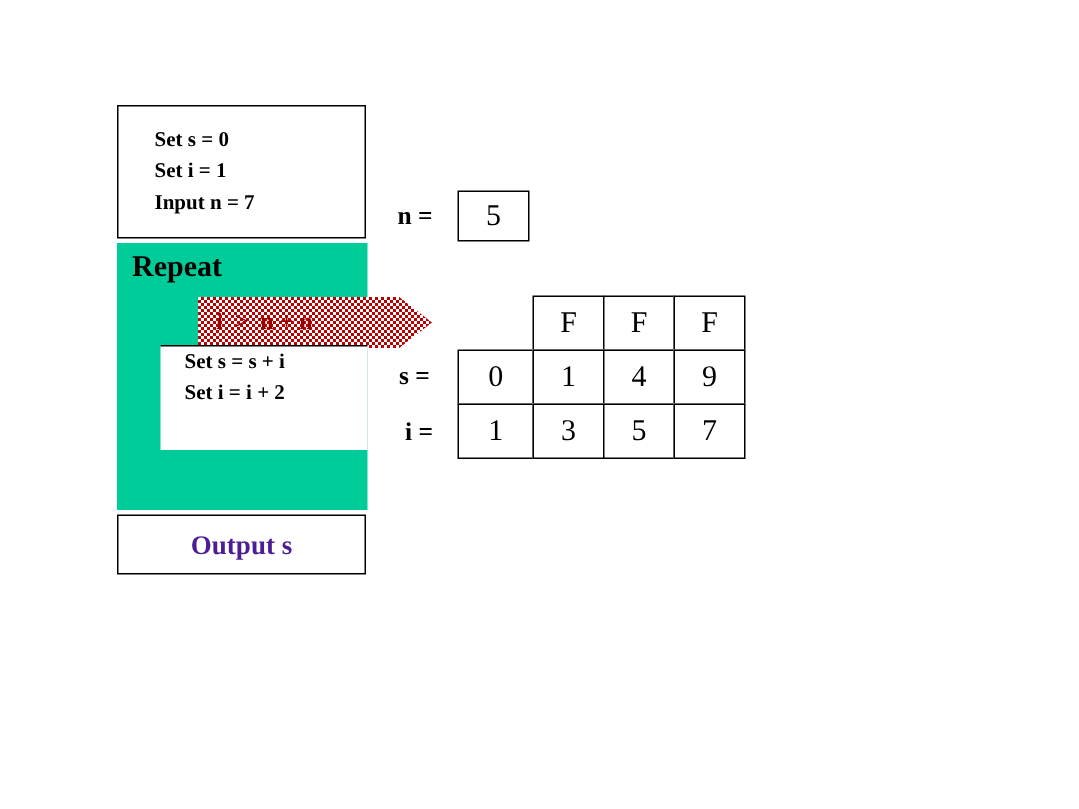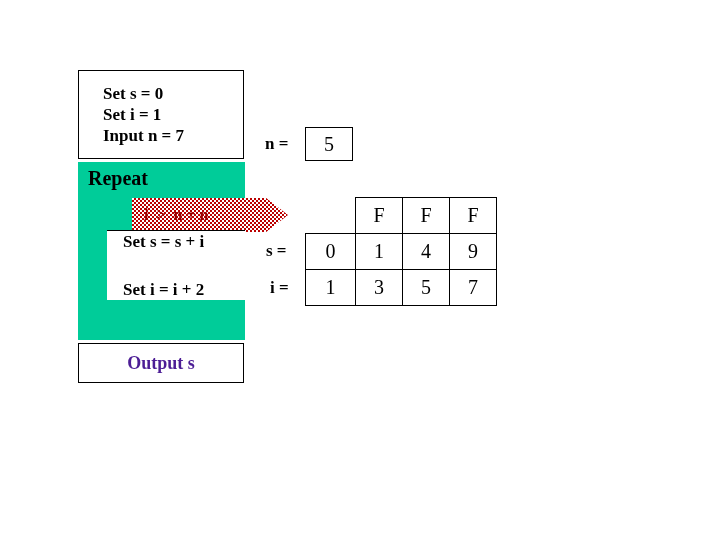--- a/index.html
+++ b/index.html
@@ -34,21 +34,21 @@
     background: #ffffff;
     border: 1px solid #000000;
     box-sizing: border-box;
     display: flex;
     flex-direction: column;
     justify-content: center;
     align-items: center;
   }
   .stmt-line {
     font-weight: bold;
-    font-size: 17px;
+    font-size: 14px;
     line-height: 21px;
     color: #000000;
     white-space: pre;
     text-align: left;
     width: 116px;
   }
 
   
   .loop-green {
     position: absolute;
@@ -100,21 +100,21 @@
     position: absolute;
     left: 29px;
     top: 160px;
     width: 138px;
     height: 70px;
     background: #ffffff;
     border-top: 1px solid #000000;
     box-sizing: border-box;
     display: flex;
     flex-direction: column;
-    justify-content: space-between;
+    justify-content: flex-start;
   }
   .loop-inner .stmt-line {
     padding-left: 16px;
     width: auto;
   }
 
   
   .out-box {
     position: absolute;
     left: 0;

